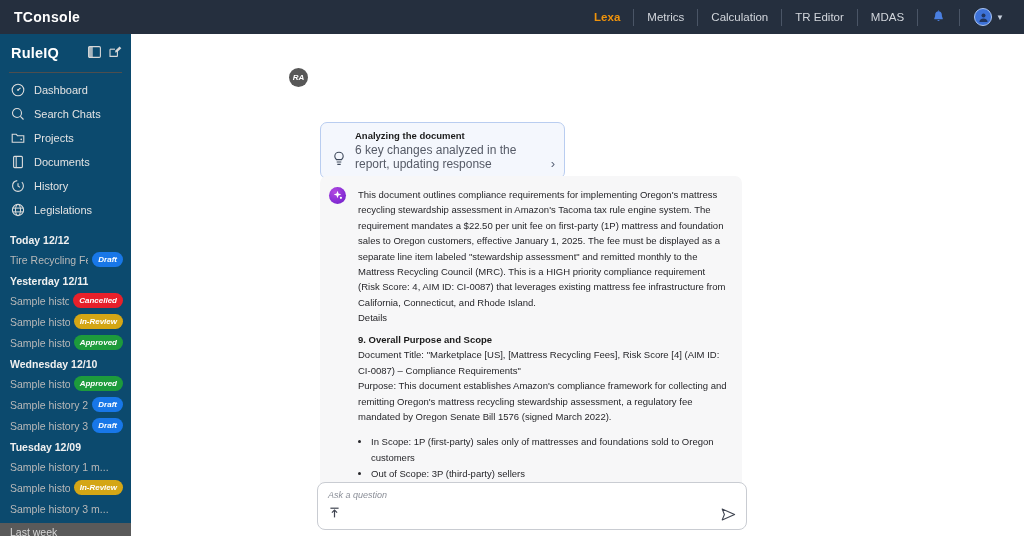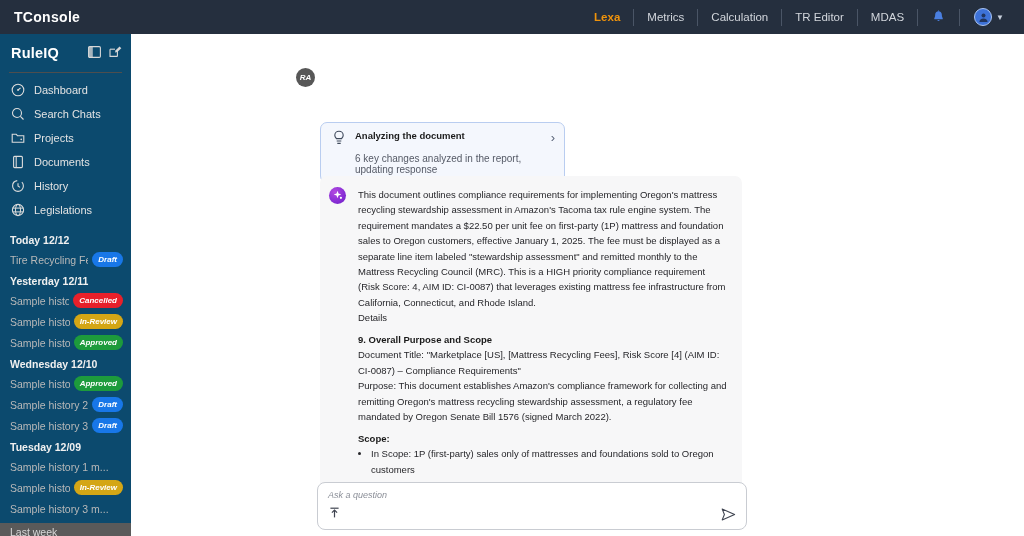--- a/index.html
+++ b/index.html
@@ -83,44 +83,44 @@
 
   
   .main {
     position: absolute; top: 34px; left: 131px;
     width: 893px; height: 502px; background: #ffffff;
     overflow: hidden;
   }
   .chat-col { position: relative; width: 893px; height: 502px; }
 
   .user-row {
-    position: absolute; top: 28px; left: 165px;
+    position: absolute; top: 28px; left: 158px;
     display: flex; align-items: flex-start; gap: 9px; font-style: italic;
   }
   .user-avatar {
     width: 19px; height: 19px; border-radius: 50%;
     background: #575757; color: #fff; font-size: 8px; font-weight: bold;
     display: flex; align-items: center; justify-content: center;
     flex: 0 0 19px; margin-top: 6px;
   }
   .user-bubble {
     background: #f3f3f4; border-radius: 7px;
     padding: 8px 14px 9px 12px;
     font-size: 10.5px; color: #1c1c1c; line-height: 1.5;
   }
 
   .analyze-card {
     position: absolute; top: 88px; left: 189px;
     width: 245px; background: #f4f7fd;
     border: 1px solid #b9cdf0; border-radius: 7px;
-    display: flex; align-items: flex-start; gap: 9px;
+    display: flex; align-items: flex-end; gap: 9px;
     padding: 7px 9px 7px 11px;
   }
   .analyze-text-title { font-size: 9.5px; font-weight: bold; color: #1c1c1c; }
-  .analyze-text-sub { font-size: 10px; color: #555a66; margin-top: 12px; }
+  .analyze-text-sub { font-size: 12px; color: #555a66; margin-top: 2px; }
   .chev { margin-left: auto; color: #5a6478; font-size: 13px; }
 
   .response-card {
     position: absolute; top: 142px; left: 189px;
     width: 422px; background: #f7f7f8;
     border-radius: 7px; padding: 11px 14px 14px 38px;
     height: 345px; overflow: hidden;
   }
   .spark-avatar {
     position: absolute; left: 9px; top: 11px;
@@ -335,21 +335,20 @@
           <circle cx="8.9" cy="7.8" r="1.1" fill="#ffffff"></circle>
         </svg>
       </div>
       <div class="r-p">This document outlines compliance requirements for implementing Oregon's mattress recycling stewardship assessment in Amazon's Tacoma tax rule engine system. The requirement mandates a $22.50 per unit fee on first-party (1P) mattress and foundation sales to Oregon customers, effective January 1, 2025. The fee must be displayed as a separate line item labeled "stewardship assessment" and remitted monthly to the Mattress Recycling Council (MRC). This is a HIGH priority compliance requirement (Risk Score: 4, AIM ID: CI-0087) that leverages existing mattress fee infrastructure from California, Connecticut, and Rhode Island.</div>
       <div class="r-p">Details</div>
       <div class="r-gap"></div>
       <div class="r-h">9. Overall Purpose and Scope</div>
       <div class="r-p">Document Title: "Marketplace [US], [Mattress Recycling Fees], Risk Score [4] (AIM ID: CI-0087) – Compliance Requirements"</div>
       <div class="r-p">Purpose: This document establishes Amazon's compliance framework for collecting and remitting Oregon's mattress recycling stewardship assessment, a regulatory fee mandated by Oregon Senate Bill 1576 (signed March 2022).</div>
       <div class="r-gap"></div>
-      <div class="r-h">Scope:</div>
       <ul class="r-ul" id="scope-list">
           <li>In Scope: 1P (first-party) sales only of mattresses and foundations sold to Oregon customers</li>
           <li>Out of Scope: 3P (third-party) sellers</li>
           <li>Marketplace: US store (English language)</li>
         </ul>
     </div>
 
     <div class="composer">
       <div class="composer-ph">Ask a question</div>
       <div class="composer-row">

